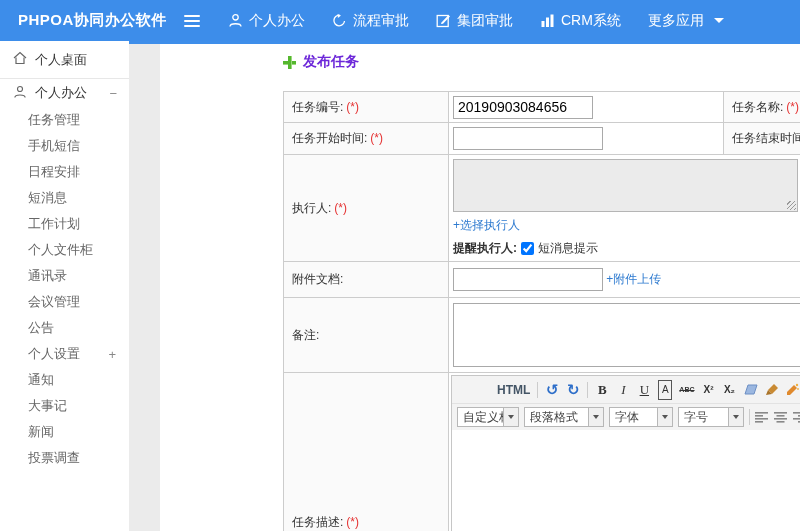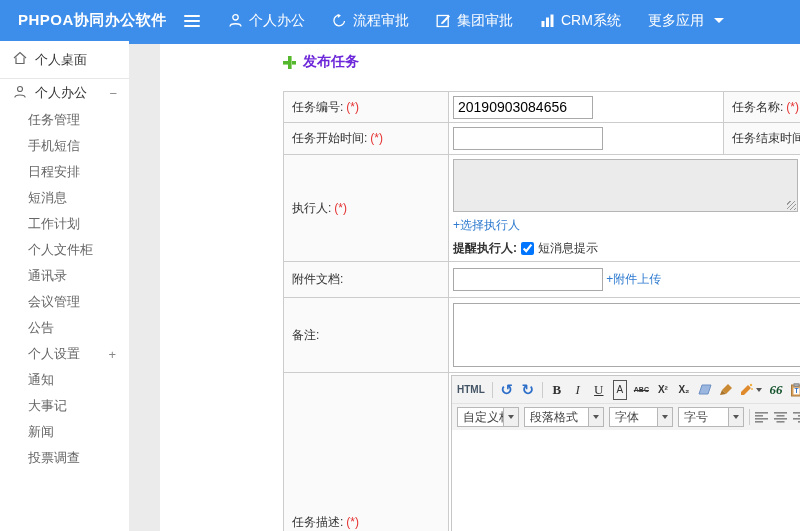--- a/index.html
+++ b/index.html
@@ -58,21 +58,21 @@
   .remind-row label { font-weight:normal; }
   .remark-box { width:420px; height:64px; background:#fff; border:1px solid #a9a9a9; margin:5px 0 5px 4px; }
 
   
   .editor { width:430px; border:1px solid #c6c6c6; margin:2px 0 0 2px; }
   .tb { background:#f3f3f3; display:flex; align-items:center; height:27px; padding:0 5px; gap:7px; }
   .tb.row2 { gap:5px; border-top:1px solid #e2e2e2; }
   .tb-sep { width:1px; height:16px; background:#ccc; }
   .tbtn { display:flex; align-items:center; justify-content:center; min-width:14px; height:20px;
     cursor:pointer; color:#333; }
-  .t-html { font-size:10px; font-weight:bold; color:#456; }
+  .t-html { font-size:12px; font-weight:bold; color:#456;margin-left:40px; }
   .t-undo,.t-redo { font-size:15px; color:#2d6ec9; font-weight:bold; }
   .t-b { font-family:"Liberation Serif",serif; font-weight:bold; font-size:13px; }
   .t-i { font-family:"Liberation Serif",serif; font-style:italic; font-size:13px; }
   .t-u { font-family:"Liberation Serif",serif; font-size:13px; text-decoration:underline; }
   .t-abox { font-size:10px; border:1px solid #555; padding:0 2px; line-height:12px; }
   .t-abc { font-size:7px; text-decoration:line-through; font-weight:bold; }
   .t-x { font-size:10px; font-weight:bold; }
   .t-quote { font-family:"Liberation Serif",serif; font-weight:bold; font-style:italic; font-size:13px; color:#14532d; }
   .mini-caret { width:0; height:0; border-left:3px solid transparent; border-right:3px solid transparent;
     border-top:4px solid #555; margin-left:3px; }

